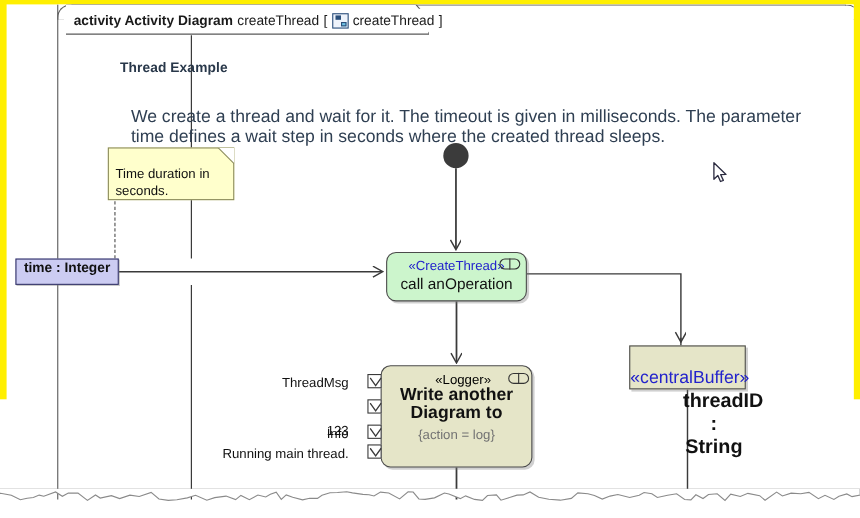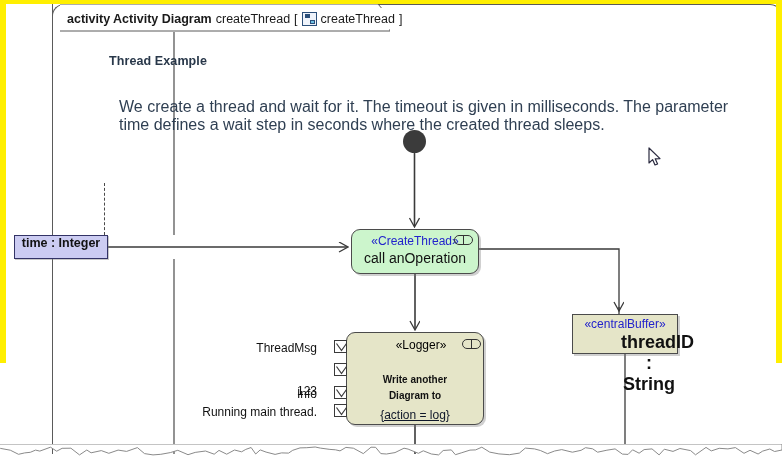--- a/index.html
+++ b/index.html
@@ -251,46 +251,45 @@
     border-radius: 9px;
     box-shadow: 2px 2px 0 rgba(120,120,120,0.35);
   }
   #node-logger .l1 {
     margin-top: 5px;
     font-size: 12px;
     color: #000000;
     padding-left: 12px;
   }
   #node-logger .body {
-    margin-top: 20px;
-    font-size: 10px;
+    margin-top: 0;
+    font-size: 16px;
     font-weight: bold;
     color: #111111;
     line-height: 15.5px;
     text-align: center;
   }
   #node-logger .tag {
     margin-top: 5px;
     font-size: 12px;
-    color: #0f172a;
-    text-decoration: underline;
+    color: #737373;
   }
 
   #node-centralbuffer {
     left: 566px;
     top: 310px;
     width: 106px;
     height: 40px;
     background: #e5e5c8;
     border: 1.5px solid #4b4b4b;
     box-shadow: 2px 2px 0 rgba(120,120,120,0.35);
   }
   #node-centralbuffer .l1 {
-    margin-top: 2px;
-    font-size: 12px;
+    margin-top: 20px;
+    font-size: 16px;
     color: #2222cc;
   }
   #node-centralbuffer .l2 {
     margin-top: 1px;
     font-size: 18px;
     font-weight: bold;
     color: #111111;
     margin-left: 48px;
   }
 
@@ -419,20 +418,30 @@
 
       <line x1="613" y1="303" x2="613" y2="310" stroke="#3a3a3a" stroke-width="1.3"></line>
 
       <line x1="168" y1="28" x2="168" y2="231" stroke="#3a3a3a" stroke-width="1.1"></line>
       <line x1="168" y1="255" x2="168" y2="452" stroke="#3a3a3a" stroke-width="1.1"></line>
     </svg>
 
     <div id="title-text">Thread Example</div>
     <div id="desc-text">We create a thread and wait for it. The timeout is given in milliseconds. The parameter time defines a wait step in seconds where the created thread sleeps.</div>
 
+    <div id="note">
+      <span>Time duration in seconds.</span>
+      <div id="note-fold-line">
+        <svg width="20" height="20">
+          <path d="M5,0 L20,0 L20,15 Z" fill="#ffffff" stroke="none"></path>
+          <path d="M5,0 L20,15" stroke="#8a8a5a" stroke-width="1" fill="none"></path>
+          <path d="M5,0 L5,0" stroke="#8a8a5a" stroke-width="1"></path>
+        </svg>
+      </div>
+    </div>
     <div id="note-dash"></div>
 
     <div id="initial-node"></div>
 
     <div id="node-time">
       <span>time : Integer</span>
     </div>
 
     <div class="node" id="node-createthread">
       <div class="l1">«CreateThread»</div>

